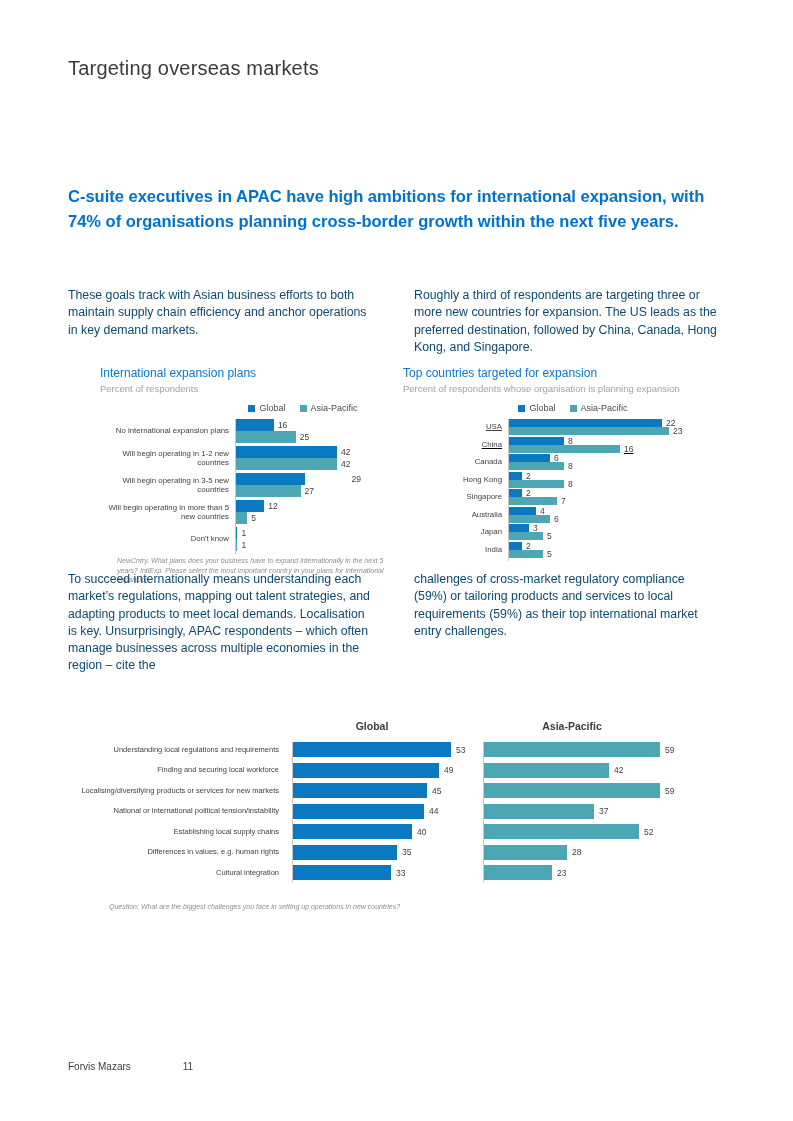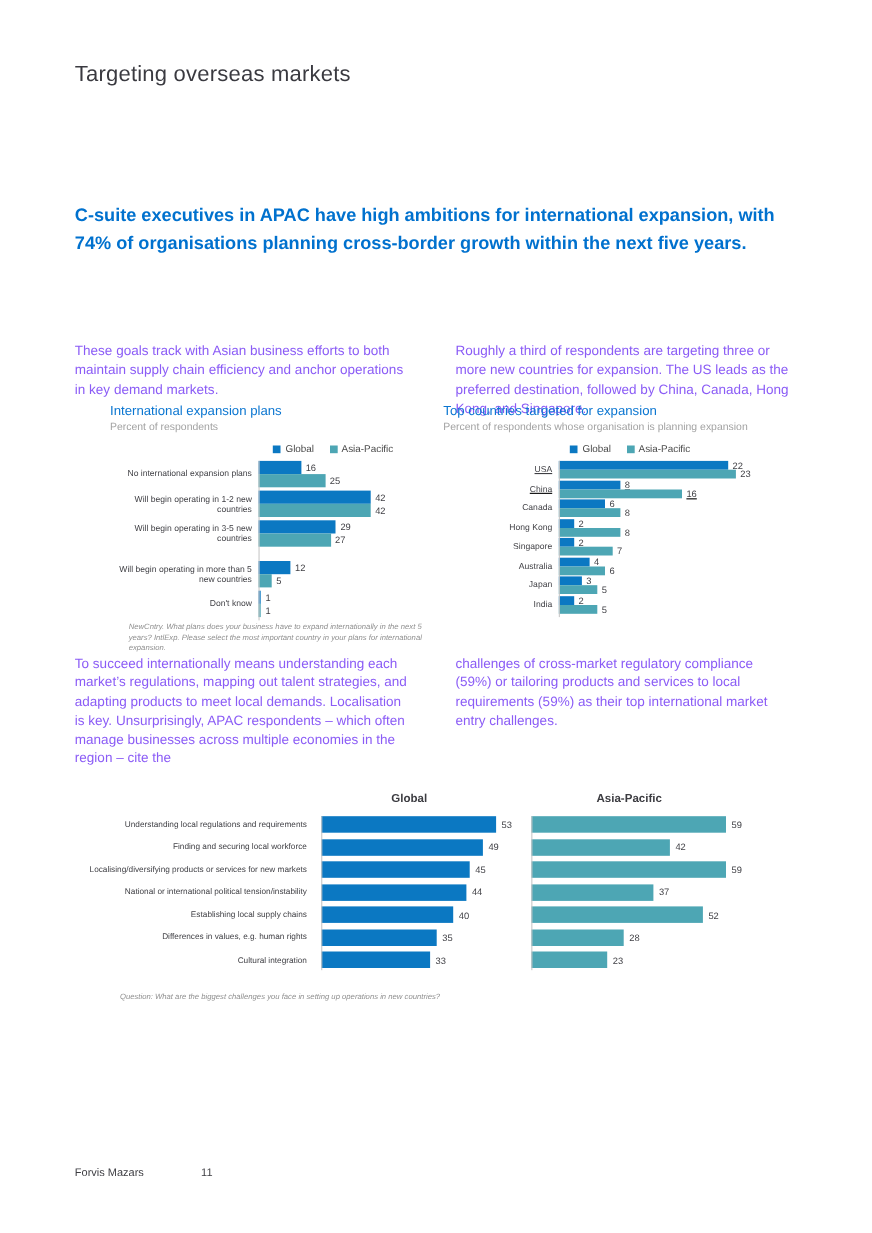--- a/index.html
+++ b/index.html
@@ -10,21 +10,21 @@
   }
   .page-title {
     position:absolute; left:68px; top:57px;
     font-size:20px; font-weight:400; color:#3a3a40; letter-spacing:.2px;
   }
   .headline {
     position:absolute; left:68px; top:184px; width:660px;
     font-size:16.5px; font-weight:700; color:#0071ce; line-height:24.5px;
   }
   .col2 { position:absolute; left:68px; width:657px; display:flex; gap:40px; }
-  .col2 p { width:306px; font-size:12.3px; line-height:17.3px; color:#8b5cf6;margin-top:24px; }
+  .col2 p { width:306px; font-size:12.3px; line-height:17.3px; color:#0c4a6e; }
   .intro { top:287px; }
   .body2 { top:571px; }
 
   .chart { position:absolute; }
   #chart1 { left:100px; top:366px; width:296px; }
   #chart2 { left:403px; top:366px; width:340px; }
   .chart-title { font-size:12px; color:#0b76d1; }
   .chart-sub   { font-size:9.5px; color:#a2a2a2; margin-top:3px; }
   .legend { display:flex; justify-content:center; align-items:center; gap:14px;
             margin-top:9px; font-size:9px; color:#4a4a4a; }
@@ -108,24 +108,24 @@
             <div class="bar-line" style="height: 12px;">
               <div class="bar" style="height: 12px; width: 102.06px; background: rgb(11, 120, 194);"></div>
               <div class="bar-val">42</div>
             </div>
             <div class="bar-line" style="height: 12px;">
               <div class="bar" style="height: 12px; width: 102.06px; background: rgb(77, 166, 180);"></div>
               <div class="bar-val">42</div>
             </div>
           </div>
         </div>
-        <div class="pair-row" style="margin-bottom: 13px;">
+        <div class="pair-row" style="margin-bottom: 3px;">
           <div class="pair-label" style="width: 135px;">Will begin operating in 3-5 new countries</div>
           <div class="pair-bars">
-            <div class="bar-line" style="height: 12px;">
+            <div class="bar-line" style="height: 12px; gap: 42px;">
               <div class="bar" style="height: 12px; width: 70.47px; background: rgb(11, 120, 194);"></div>
               <div class="bar-val">29</div>
             </div>
             <div class="bar-line" style="height: 12px;">
               <div class="bar" style="height: 12px; width: 65.61px; background: rgb(77, 166, 180);"></div>
               <div class="bar-val">27</div>
             </div>
           </div>
         </div>
         <div class="pair-row" style="margin-bottom: 3px;">

